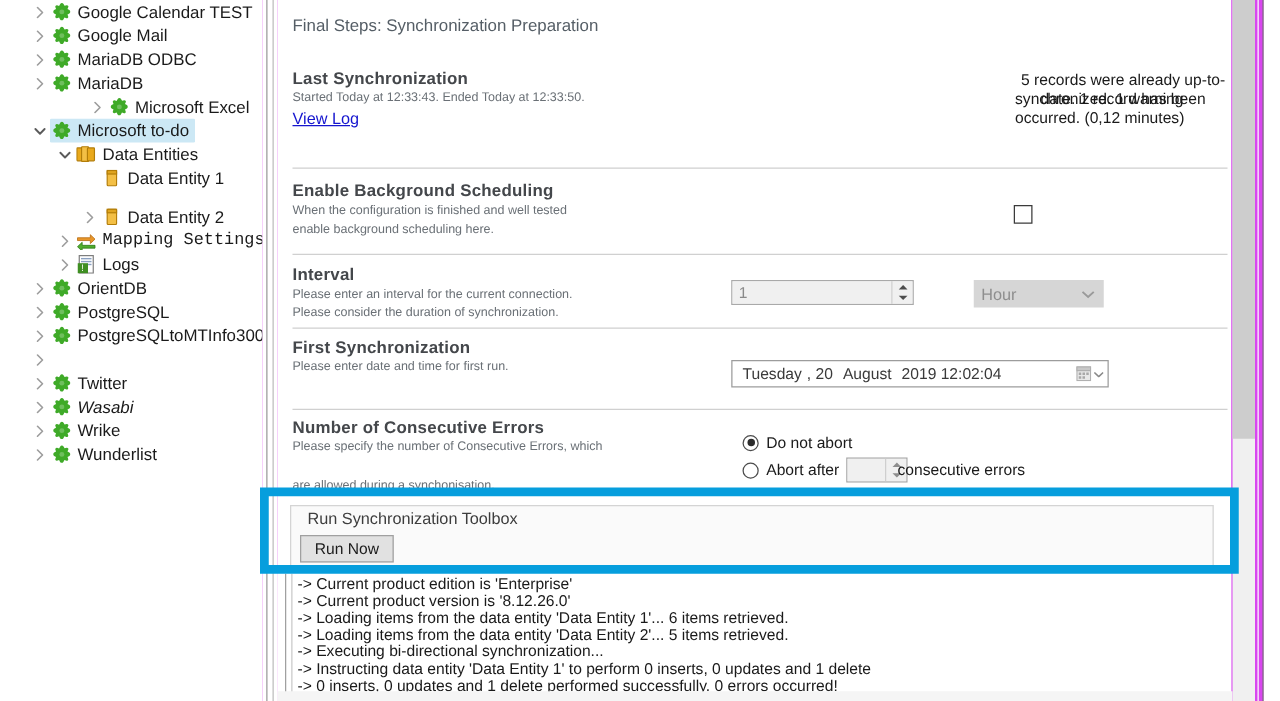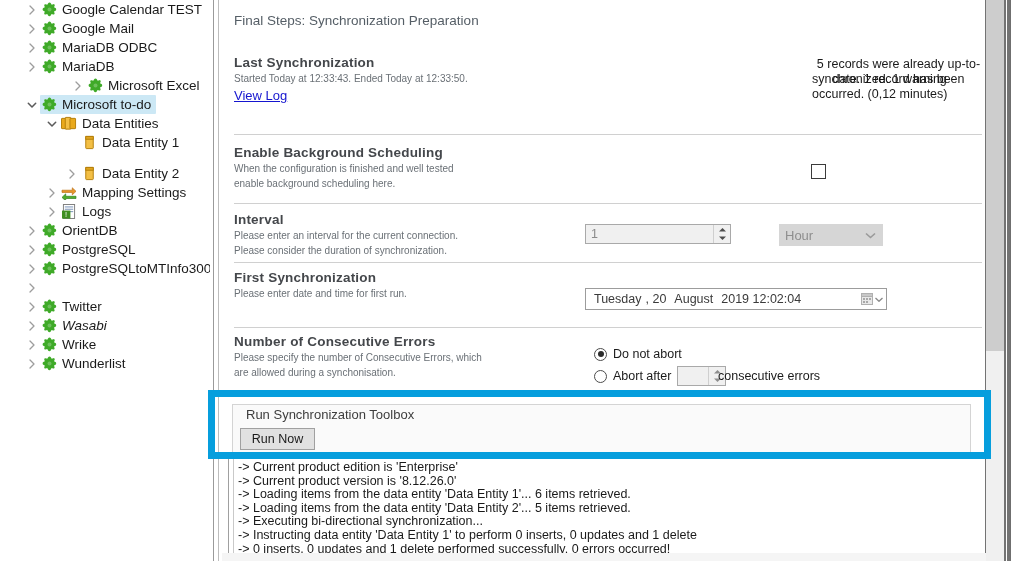--- a/index.html
+++ b/index.html
@@ -3,21 +3,21 @@
 <meta charset="utf-8">
 <style>
   * { box-sizing: border-box; }
   html, body {
     margin: 0; padding: 0;
     width: 1024px; height: 561px;
     overflow: hidden;
     background: #ffffff;
     font-family: "Liberation Sans", sans-serif;
   }
-  #app { position: relative; width: 1024px; height: 561px; background:#737373; }
+  #app { position: relative; width: 1024px; height: 561px; background:#d946ef; }
 
   
   #tree-panel {
     position: absolute; left: 0; top: 0; width: 210px; height: 561px;
     background: #ffffff; overflow: hidden;
   }
   .tree-row {
     position: relative; height: 19px; line-height: 19px;
     font-size: 13.5px; color: #1a1a1a; white-space: nowrap;
     display: flex; align-items: center;
@@ -280,21 +280,21 @@
         <span class="tree-label-wrap">
           <span class="ico">
             <svg width="11" height="15" viewBox="0 0 11 16">
               <rect x="1.5" y="1.5" width="8" height="13" rx="0.8" fill="#f3bf45" stroke="#b37d08"></rect>
               <rect x="1.5" y="1.5" width="8" height="3" fill="#e0a520" stroke="#b37d08"></rect>
             </svg>
           </span>
           <span class="tree-label">Data Entity 2</span>
         </span>
       </div>
-      <div class="tree-row" style="padding-left: 44px;">
+      <div class="tree-row" style="padding-left: 44px; font-family: Liberation Mono, monospace;">
         <span class="twisty">
           <svg width="10" height="10" viewBox="0 0 10 10">
             <path d="M3 1 L7 5 L3 9" stroke="#9d9d9d" stroke-width="1.3" fill="none" stroke-linecap="round" stroke-linejoin="round"></path>
           </svg>
         </span>
         <span class="tree-label-wrap">
           <span class="ico">
             <svg width="16" height="14" viewBox="0 0 17 15">
               <path d="M1 4.5 h11 v-2.6 l4 3.8 -4 3.8 v-2.6 h-11 z" fill="#e8962a" stroke="#b96d12" stroke-width="0.7"></path>
               <path d="M16 11 h-11 v-2.6 l-4 3.8 4 3.8 v-2.6 h11 z" fill="#4fae2e" stroke="#2f7a18" stroke-width="0.7"></path>
@@ -529,21 +529,21 @@
             <path d="M0.5 1 L4 4.3 L7.5 1" stroke="#8a8a8a" stroke-width="1.3" fill="none"></path>
           </svg>
       </span>
     </div>
 
     <div class="sep" style="top:327px;"></div>
 
     <div class="section" style="top:334px;">
       <div class="sec-title">Number of Consecutive Errors</div>
       <div class="sec-desc">Please specify the number of Consecutive Errors, which</div>
-      <div class="sec-desc" style="margin-top:0;">are allowed during a synchonisation.</div>
+      <div class="sec-desc" style="margin-top:16px;">are allowed during a synchonisation.</div>
     </div>
 
     <div class="radio-row" style="left:372px; top:347px;">
       <span class="radio">
           <span class="dot"></span>
         </span>
       <span>Do not abort</span>
     </div>
 
     <div class="radio-row" style="left:372px; top:369px;">

